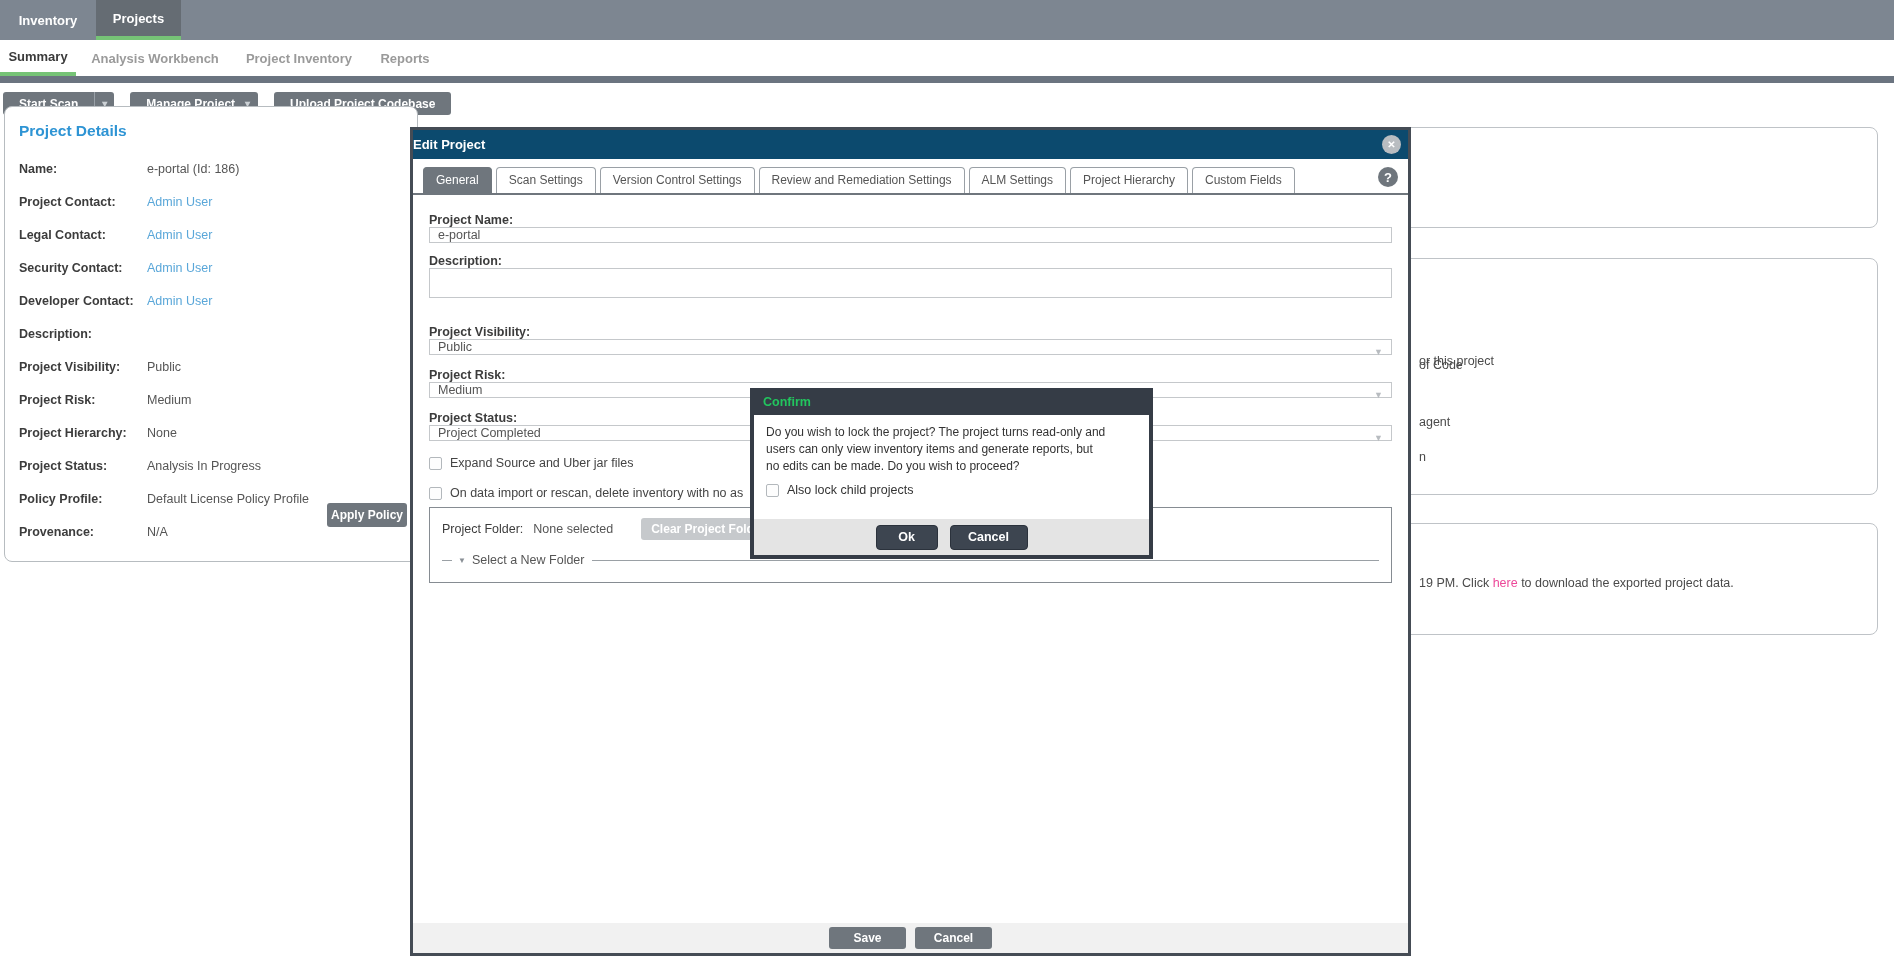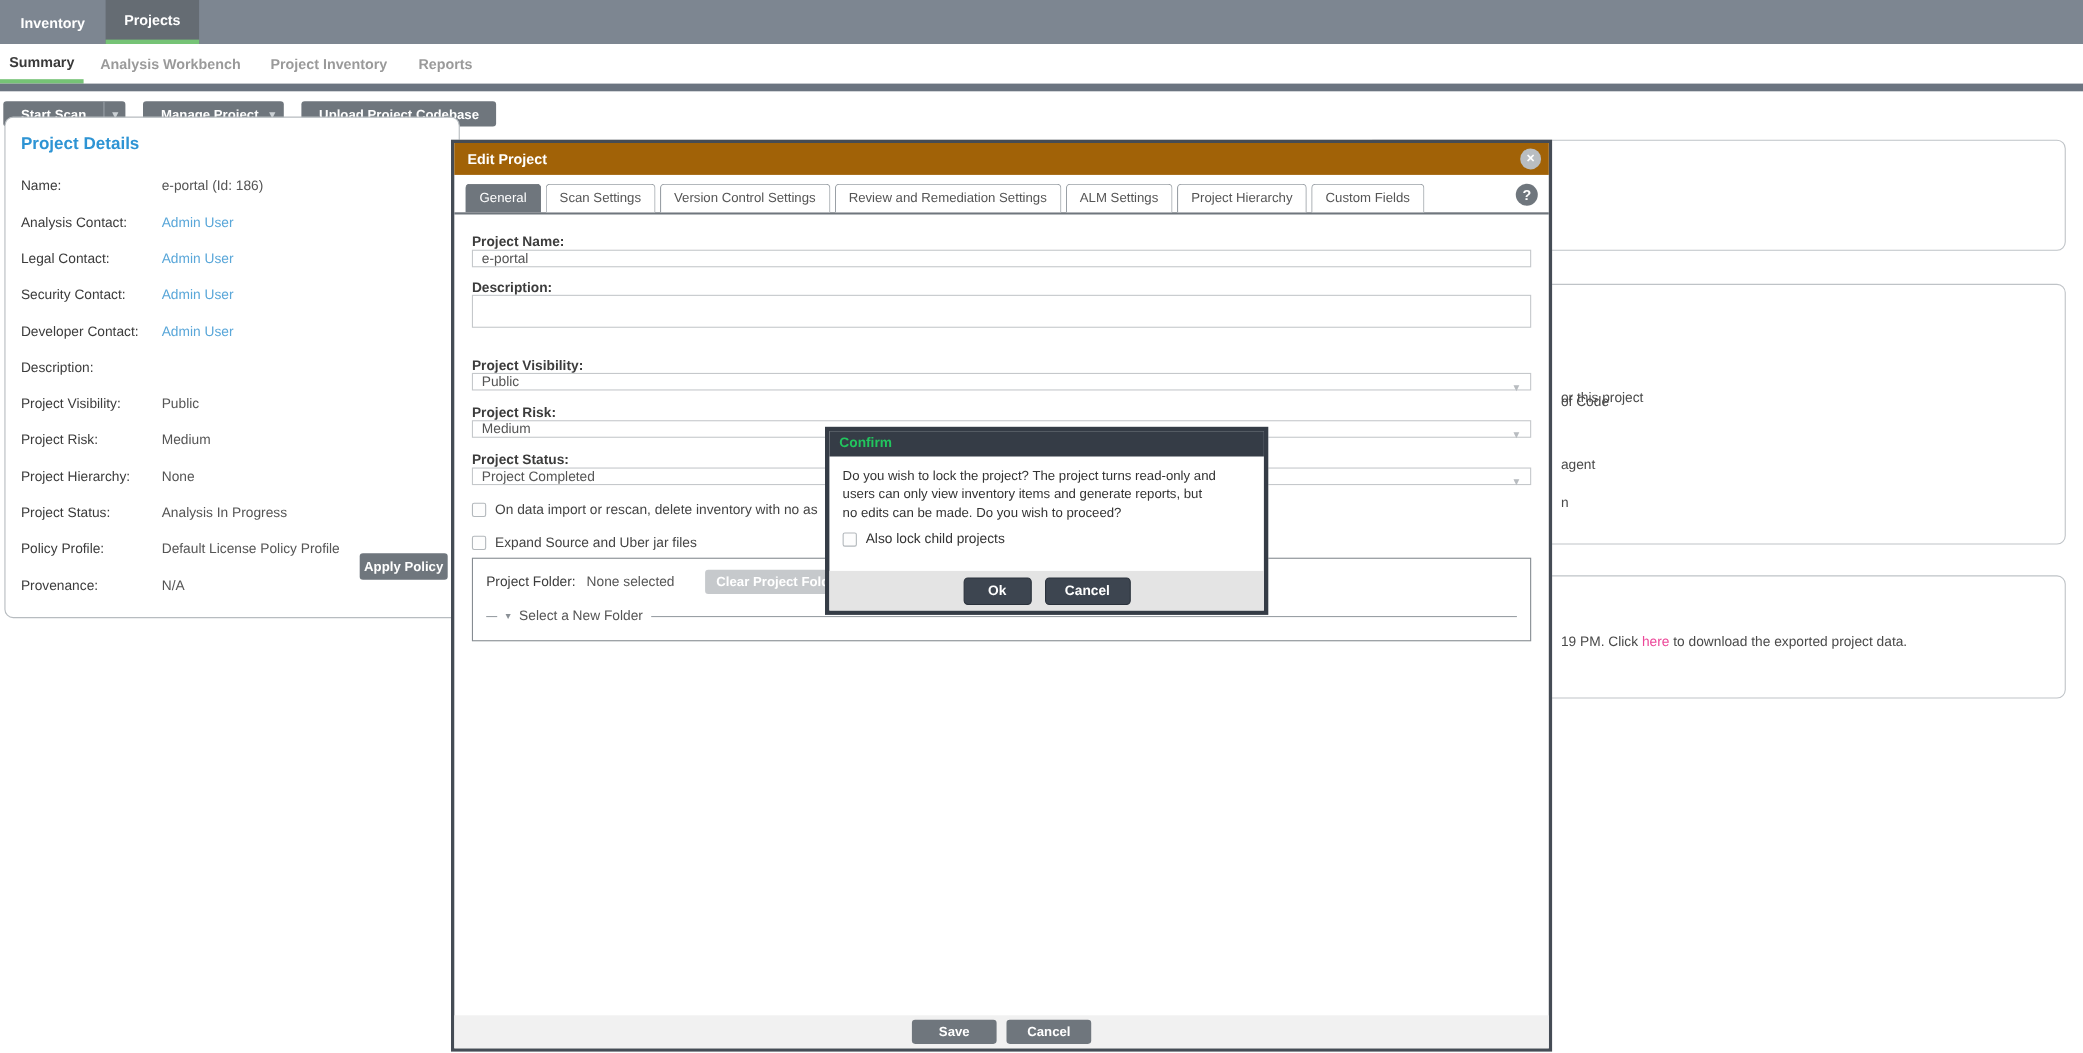--- a/index.html
+++ b/index.html
@@ -30,40 +30,40 @@
   .split-caret { width:20px; height:23px; border-left:1px solid #99a0a7; display:flex; align-items:center;
                  justify-content:center; color:#ccd1d5; font-size:10px; }
   .inline-caret { color:#ccd1d5; font-size:10px; margin:0 8px 0 -6px; }
 
   
   .details-panel { position:absolute; left:4px; top:106px; width:414px; height:456px; background:#fff;
                    border:1px solid #b7bcc0; border-radius:8px; }
   .details-title { margin:15px 0 0 14px; color:#2e94d4; font-size:15.5px; font-weight:bold; }
   .drows { margin-top:12px; }
   .drow { display:flex; align-items:center; height:33px; padding-left:14px; font-size:12.5px; }
-  .dlabel { width:128px; font-weight:normal; color:#3c3c3c; flex-shrink:0; }
+  .dlabel { width:128px; font-weight:bold; color:#3c3c3c; flex-shrink:0; }
   .dvalue { color:#555; }
   .dlink { color:#5aa7d9; cursor:pointer; }
   .apply-policy { position:absolute; left:322px; top:396px; width:80px; height:24px; justify-content:center; }
 
   
   .rpanel { position:absolute; left:1240px; width:638px; background:#fff; border:1px solid #bfc3c7; border-radius:8px; }
   .rp1 { top:127px; height:101px; }
   .rp2 { top:258px; height:237px; }
   .rp3 { top:523px; height:112px; }
   .rfrag { position:absolute; left:1419px; font-size:12.5px; color:#4a4a4a; white-space:nowrap; }
   .frag0 { top:310px;margin-top:44px; } .frag1 { top:358px; } .frag2 { top:415px; } .frag3 { top:450px; }
   .export-line { top:576px; }
   .export-line .dlink { color:#ec4899; }
 
   
   .edit-dialog { position:absolute; left:410px; top:127px; width:1001px; height:829px; background:#fff;
                  border:3px solid #454c55; z-index:10; }
-  .ed-header { position:relative; height:29px; background:#a16207; color:#fff; font-weight:bold;
-               font-size:13px; line-height:29px; padding-left:12px; }
+  .ed-header { position:relative; height:29px; background:#0c4a6e; color:#fff; font-weight:bold;
+               font-size:13px; line-height:29px; padding-left:0; }
   .ed-close { position:absolute; right:7px; top:5px; width:19px; height:19px; border-radius:50%;
               background:#b9bdc1; color:#fff; font-size:10px; font-weight:bold; display:flex;
               align-items:center; justify-content:center; cursor:pointer; }
   .ed-tabs { position:relative; display:flex; align-items:flex-end; gap:4px; padding:7px 0 0 10px;
              height:36px; border-bottom:2px solid #6f767d; }
   .ed-tab { border:1px solid #9aa0a6; border-bottom:none; border-radius:4px 4px 0 0; background:#fff;
             padding:0 12px; line-height:25px; height:26px; font-size:12px; color:#555; cursor:pointer; white-space:nowrap; }
   .ed-tab.active { background:#6f767d; border-color:#6f767d; color:#fff; }
   .ed-help { position:absolute; right:10px; top:8px; width:20px; height:20px; border-radius:50%;
              background:#6f767d; color:#fff; font-weight:bold; font-size:13px; display:flex;
@@ -144,21 +144,21 @@
 </div>
 
 <div class="details-panel">
   <div class="details-title">Project Details</div>
   <div class="drows">
     <div class="drow">
       <span class="dlabel">Name:</span>
       <span class="dvalue">e-portal (Id: 186)</span>
     </div>
     <div class="drow">
-      <span class="dlabel">Analysis Contact:</span>
+      <span class="dlabel">Project Contact:</span>
       <span class="dlink">Admin User</span>
     </div>
     <div class="drow">
       <span class="dlabel">Legal Contact:</span>
       <span class="dlink">Admin User</span>
     </div>
     <div class="drow">
       <span class="dlabel">Security Contact:</span>
       <span class="dlink">Admin User</span>
     </div>
@@ -247,25 +247,25 @@
     </div>
     <div class="frow row-sel">
       <span class="flabel">Project Status:</span>
       <div class="fselect">
         <span>Project Completed</span>
         <span class="sel-caret">▼</span>
       </div>
     </div>
     <div class="cbrow">
       <span class="checkbox"></span>
-      <span>On data import or rescan, delete inventory with no as</span>
+      <span>Expand Source and Uber jar files</span>
     </div>
     <div class="cbrow">
       <span class="checkbox"></span>
-      <span>Expand Source and Uber jar files</span>
+      <span>On data import or rescan, delete inventory with no as</span>
     </div>
     <div class="folder-box">
       <div class="fb-row1">
         <span class="fb-label">Project Folder:</span>
         <span class="fb-value">None selected</span>
         <span class="clear-folder">Clear Project Folder</span>
       </div>
       <div class="fb-row2">
         <span class="hline short"></span>
         <span class="fold-caret">▼</span>

